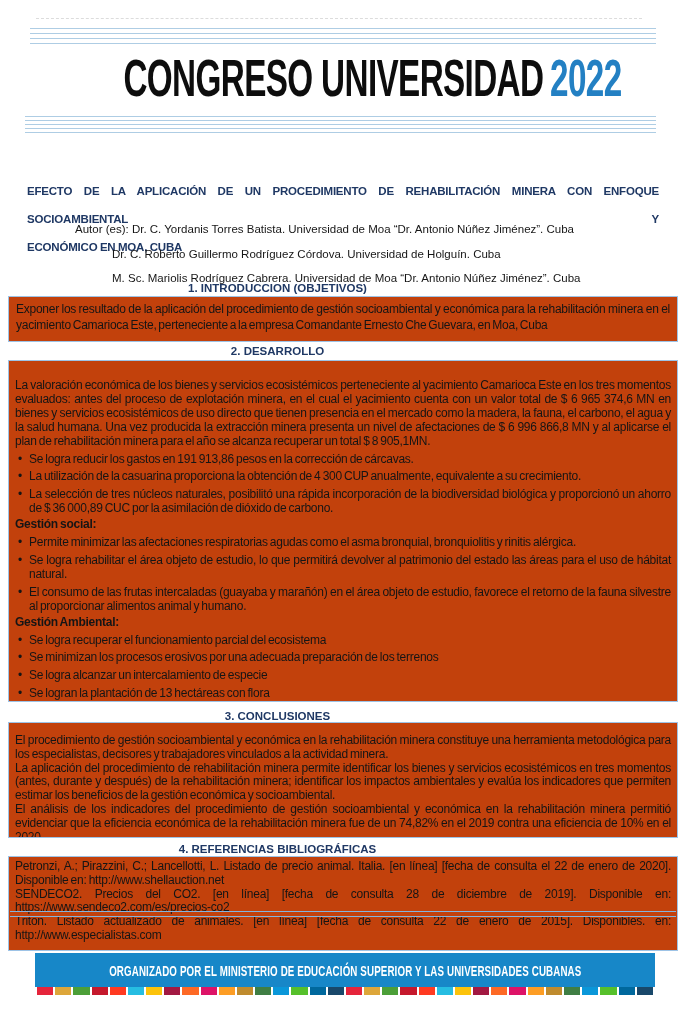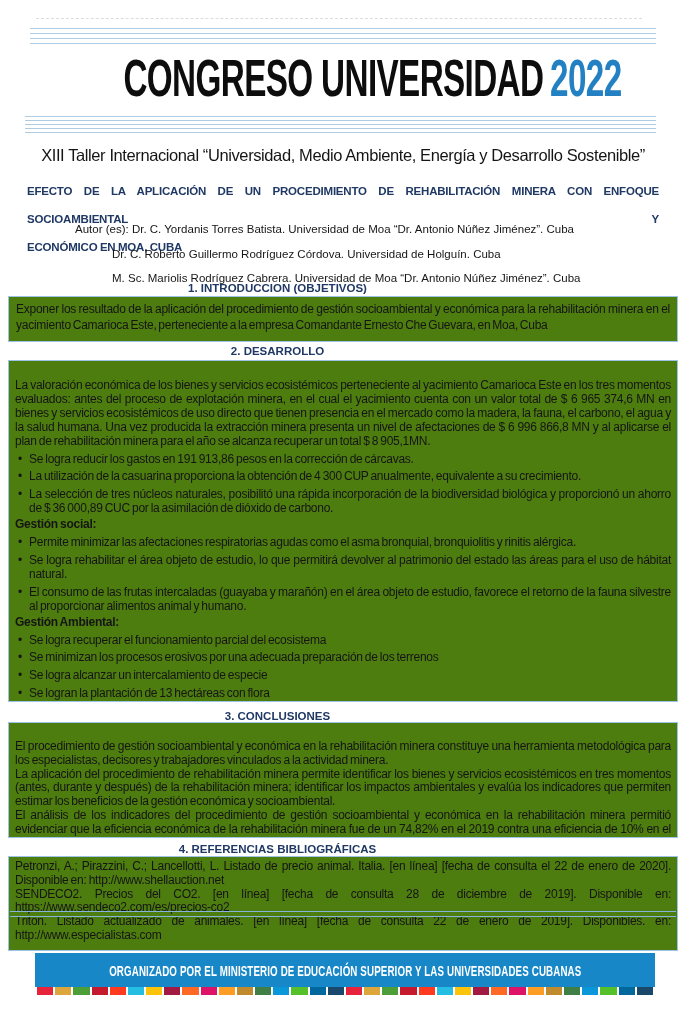--- a/index.html
+++ b/index.html
@@ -28,27 +28,27 @@
   .author-indent{margin-left:37px;}
   
   .sec-heading{width:555px;left:0;text-align:center;font-size:11.5px;font-weight:bold;
         color:var(--heading_navy,#1F3864);}
   .h-intro{top:282px;}
   .h-des{top:345px;}
   .h-conc{top:710px;}
   .h-ref{top:843px;}
   
   .box{left:8px;width:670px;box-sizing:border-box;border:1px solid var(--box_border,#9DC3E6);
-       background:#4d7c0f;text-align:justify;color:#151515;overflow:hidden;}
+       background:#c2410c;text-align:justify;color:#151515;overflow:hidden;}
   .box p{margin:0;}
   .box-intro{top:296px;height:46px;padding:5px 7px;font-size:12px;line-height:15.5px;
        letter-spacing:-.25px;word-spacing:-1.2px;}
   .box-des{top:360px;height:342px;padding:18px 6px;font-size:12px;line-height:13.9px;
        letter-spacing:-.25px;word-spacing:-1px;}
-  .box-conc{top:722px;height:116px;padding:17px 6px;font-size:12px;line-height:13.8px;
+  .box-conc{top:722px;height:116px;padding:11px 6px;font-size:12px;line-height:13.8px;
        letter-spacing:-.25px;word-spacing:-1px;}
   .box-ref{top:856px;height:95px;padding:3px 6px;font-size:12px;line-height:13.8px;
        letter-spacing:-.25px;word-spacing:-1px;}
   .group-label{font-weight:bold;margin-top:2px;text-align:left;}
   .bullet{position:relative;padding-left:14px;margin-top:4px;}
   .bullet::before{content:"\2022";position:absolute;left:3px;top:0;}
   .ref-item{margin:0;}
   .ref-spaced{margin-bottom:7px;}
   .link-rule{left:1px;right:1px;top:54px;height:4px;
        border-top:1px solid var(--link_rule,#86B4DC);border-bottom:1px solid var(--link_rule,#86B4DC);}
@@ -78,21 +78,20 @@
   <div class="abs congress-title"><span>CONGRESO UNIVERSIDAD</span><span class="congress-year">2022</span></div>
 
   <div class="abs staff staff-mid">
     <div class="staff-line"></div>
     <div class="staff-line"></div>
     <div class="staff-line"></div>
     <div class="staff-line"></div>
     <div class="staff-line"></div>
   </div>
 
-  <div class="abs subtitle">XIII Taller Internacional “Universidad, Medio Ambiente, Energía y Desarrollo Sostenible”</div>
 
   <div class="abs paper-title">
     <span class="pt-line pt-justify">EFECTO DE LA APLICACIÓN DE UN PROCEDIMIENTO DE REHABILITACIÓN MINERA CON ENFOQUE SOCIOAMBIENTAL Y</span>
     <span class="pt-line">ECONÓMICO EN MOA, CUBA</span>
   </div>
 
   <div class="abs authors">
     <div class="author">Autor (es): Dr. C. Yordanis Torres Batista. Universidad de Moa “Dr. Antonio Núñez Jiménez”. Cuba</div>
     <div class="author author-indent">Dr. C. Roberto Guillermo Rodríguez Córdova. Universidad de Holguín. Cuba</div>
     <div class="author author-indent">M. Sc. Mariolis Rodríguez Cabrera. Universidad de Moa “Dr. Antonio Núñez Jiménez”. Cuba</div>
@@ -126,21 +125,21 @@
   <div class="abs box box-conc">
     <p>El procedimiento de gestión socioambiental y económica en la rehabilitación minera constituye una herramienta metodológica para los especialistas, decisores y trabajadores vinculados a la actividad minera.</p>
     <p>La aplicación del procedimiento de rehabilitación minera permite identificar los bienes y servicios ecosistémicos en tres momentos (antes, durante y después) de la rehabilitación minera; identificar los impactos ambientales y evalúa los indicadores que permiten estimar los beneficios de la gestión económica y socioambiental.</p>
     <p>El análisis de los indicadores del procedimiento de gestión socioambiental y económica en la rehabilitación minera permitió evidenciar que la eficiencia económica de la rehabilitación minera fue de un 74,82% en el 2019 contra una eficiencia de 10% en el 2020.</p>
   </div>
 
   <div class="abs sec-heading h-ref">4. REFERENCIAS BIBLIOGRÁFICAS</div>
   <div class="abs box box-ref">
     <p class="ref-item"><span>Petronzi, A.; Pirazzini, C.; Lancellotti, L. Listado de precio animal. Italia. [en línea] [fecha de consulta el 22 de enero de 2020]. Disponible en: </span><span>http://www.shellauction.net</span></p>
     <p class="ref-item ref-spaced"><span>SENDECO2. Precios del CO2. [en línea] [fecha de consulta 28 de diciembre de 2019]. Disponible en: </span><span class="ref-url-link">https://www.sendeco2.com/es/precios-co2</span></p>
-    <p class="ref-item"><span>Triton. Listado actualizado de animales. [en línea] [fecha de consulta 22 de enero de 2019]. Disponibles. en: </span><span>http://www.especialistas.com</span></p>
+    <p class="ref-item"><span>Triton. Listado actualizado de animales. [en línea] [fecha de consulta 22 de enero de 2015]. Disponibles. en: </span><span>http://www.especialistas.com</span></p>
     <div class="abs link-rule"></div>
   </div>
 
   <div class="abs banner">
     <span class="banner-label">ORGANIZADO POR EL MINISTERIO DE EDUCACIÓN SUPERIOR Y LAS UNIVERSIDADES CUBANAS</span>
   </div>
 
   <div class="abs sdg-strip">
       <div class="sdg-seg" style="background: rgb(229, 36, 59);"></div>
       <div class="sdg-seg" style="background: rgb(221, 166, 58);"></div>

